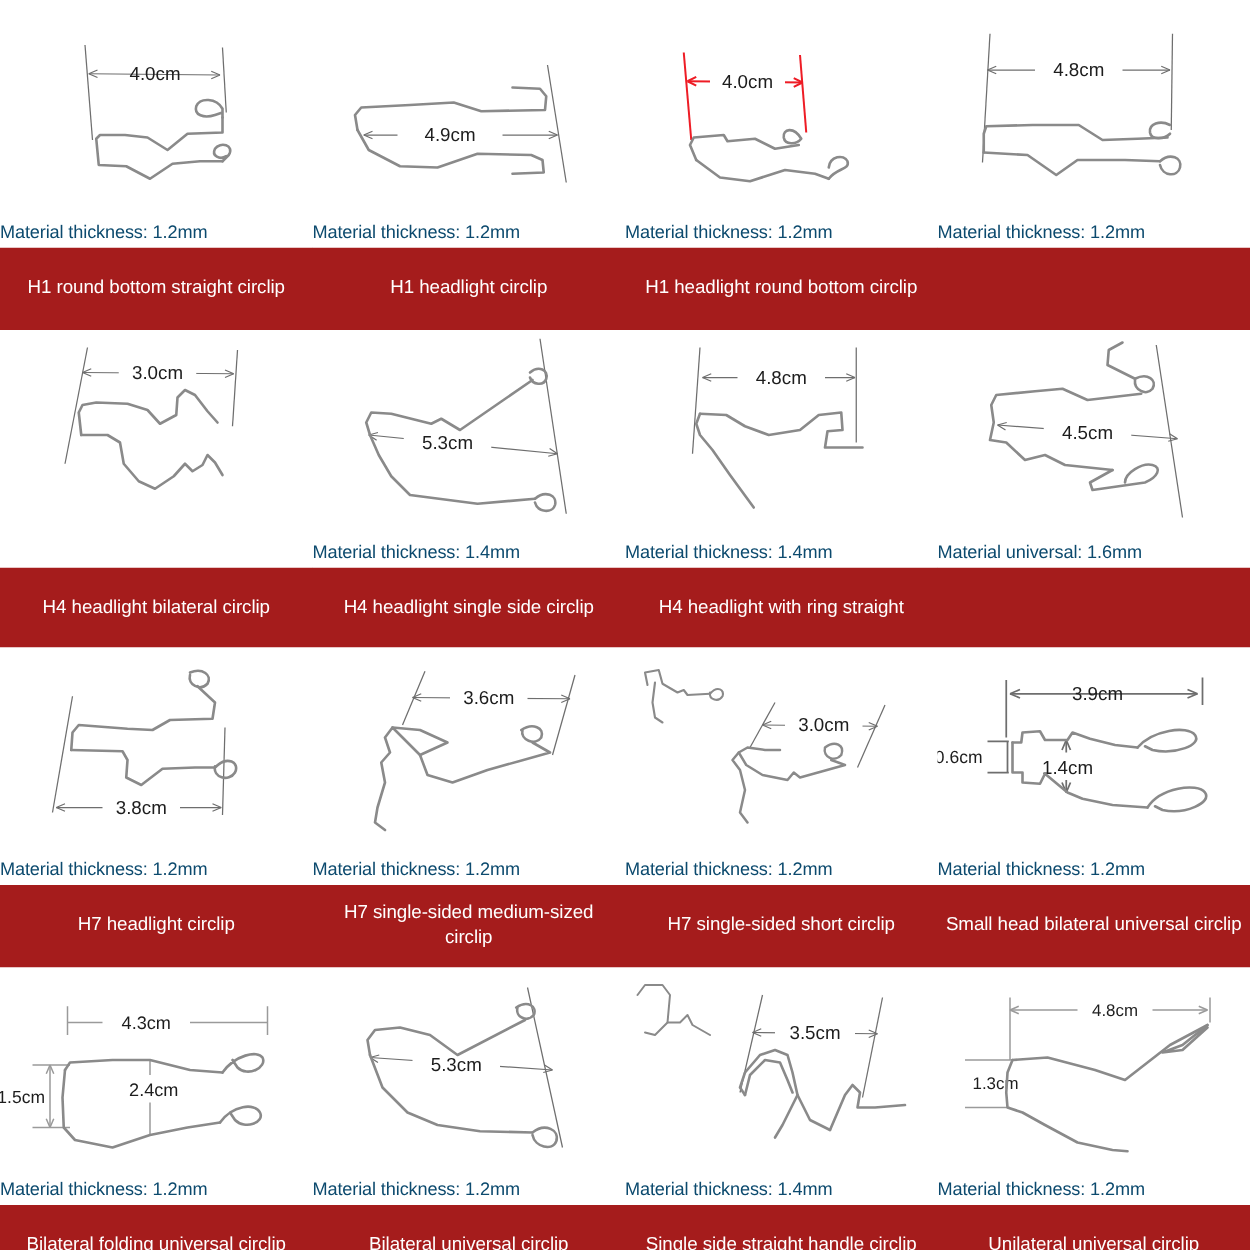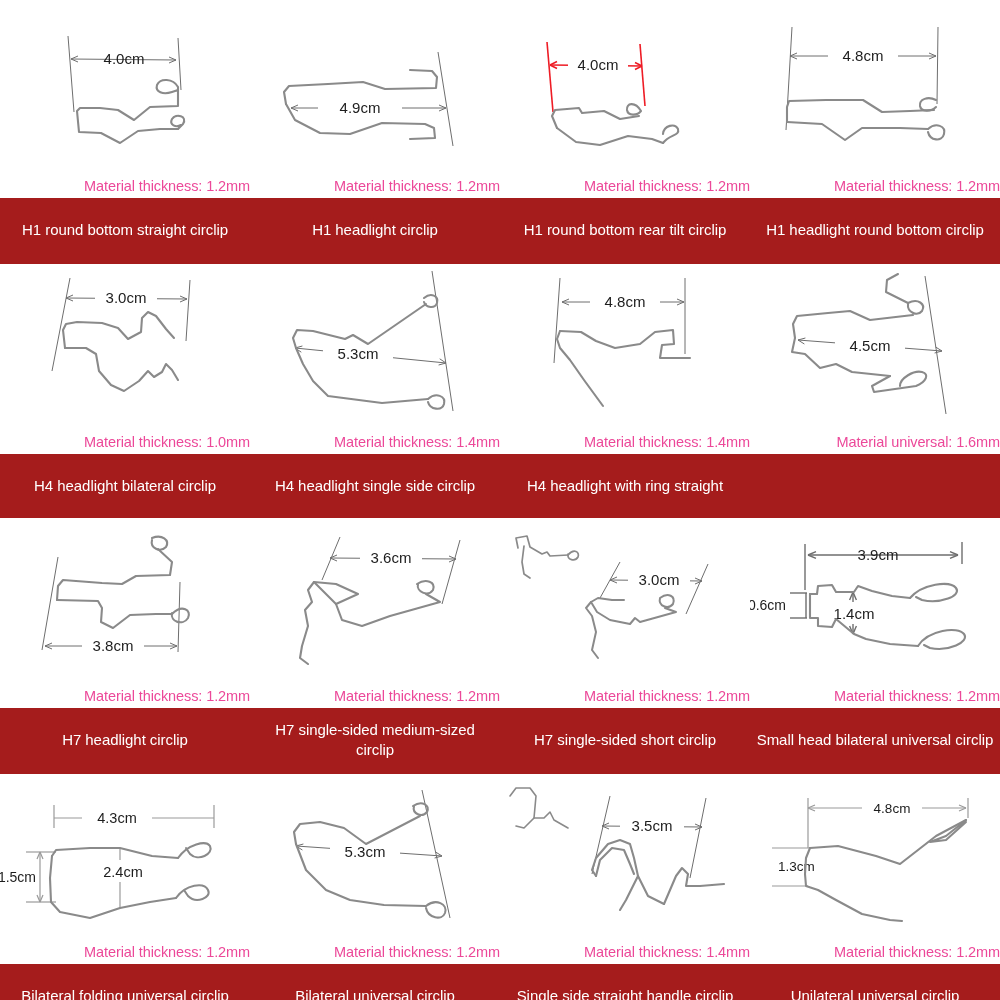--- a/index.html
+++ b/index.html
@@ -10,21 +10,21 @@
     overflow:hidden;
   }
   #sheet{width:1000px;height:1000px;display:flex;flex-direction:column;margin-top:12px;}
 
   .prod-row{display:flex;flex-direction:column;}
   .img-strip{display:flex;height:186px;}
   .cell{width:250px;height:186px;position:relative;background:#fff;box-sizing:border-box;}
   .cell .art{position:absolute;left:0;top:0;width:250px;height:148px;}
   .thick{
     position:absolute;left:0;bottom:4px;width:250px;
-    text-align:right;font-size:14.5px;color:#ec4899;
+    text-align:left;font-size:14.5px;color:#0c4a6e;
     letter-spacing:-0.1px;
   }
 
   .name-strip{display:flex;height:64px;background:#a51c1c;}
   .name-cell{
     width:250px;height:64px;box-sizing:border-box;
     display:flex;align-items:center;justify-content:center;
     text-align:center;padding:13px 6px;
     color:#fff;font-size:15px;line-height:20px;
     letter-spacing:-0.05px;
@@ -119,21 +119,20 @@
             <path d="M178 117 C186 110 196 114 194 122 C192 130 180 129 178 120"></path>
           </g>
         </svg>
         <div class="thick">Material thickness: 1.2mm</div>
       </div>
     </div>
 
     <div class="name-strip tall">
       <div class="name-cell">H1 round bottom straight circlip</div>
       <div class="name-cell">H1 headlight circlip</div>
-      <div class="name-cell">H1 round bottom rear tilt circlip</div>
       <div class="name-cell">H1 headlight round bottom circlip</div>
     </div>
     <div class="gap"></div>
   </div>
 
   <div class="prod-row">
     <div class="img-strip">
 
       <div class="cell">
         <svg class="art" viewBox="0 0 250 148">
@@ -144,21 +143,20 @@
             <path d="M66 30 l7 -3 M66 30 l7 3"></path>
             <path d="M187 31 l-7 -3 M187 31 l-7 3"></path>
           </g>
           <rect x="95" y="20" width="62" height="20" fill="#ffffff"></rect>
           <text x="126" y="35" text-anchor="middle" font-family="Liberation Sans, sans-serif" font-size="15" fill="#1d1d1d">3.0cm</text>
           <g fill="none" stroke="#8a8a8a" stroke-width="2.1" stroke-linecap="round" stroke-linejoin="round">
             <path d="M174 70 L166 61 L156 48 L148 44 L142 50 L141 64 L128 71 L118 60 L102 55 L77 54 L66 56 L63 62 L65 80"></path>
             <path d="M65 80 L86 80 L96 86 L99 103 L111 117 L124 123 L139 113 L148 103 L154 109 L162 104 L166 96 L172 102 L178 112"></path>
           </g>
         </svg>
-        <div class="thick">Material thickness: 1.0mm</div>
       </div>
 
       <div class="cell">
         <svg class="art" viewBox="0 0 250 148">
           <g fill="none" stroke="#6e6e6e" stroke-width="1">
             <line x1="182" y1="3" x2="203" y2="143"></line>
             <path d="M45 80 L196 95"></path>
             <path d="M45 80 l7.4 -2 M45 80 l6.3 4.2"></path>
             <path d="M196 95 l-7.4 2 M196 95 l-6.3 -4.2"></path>
           </g>

